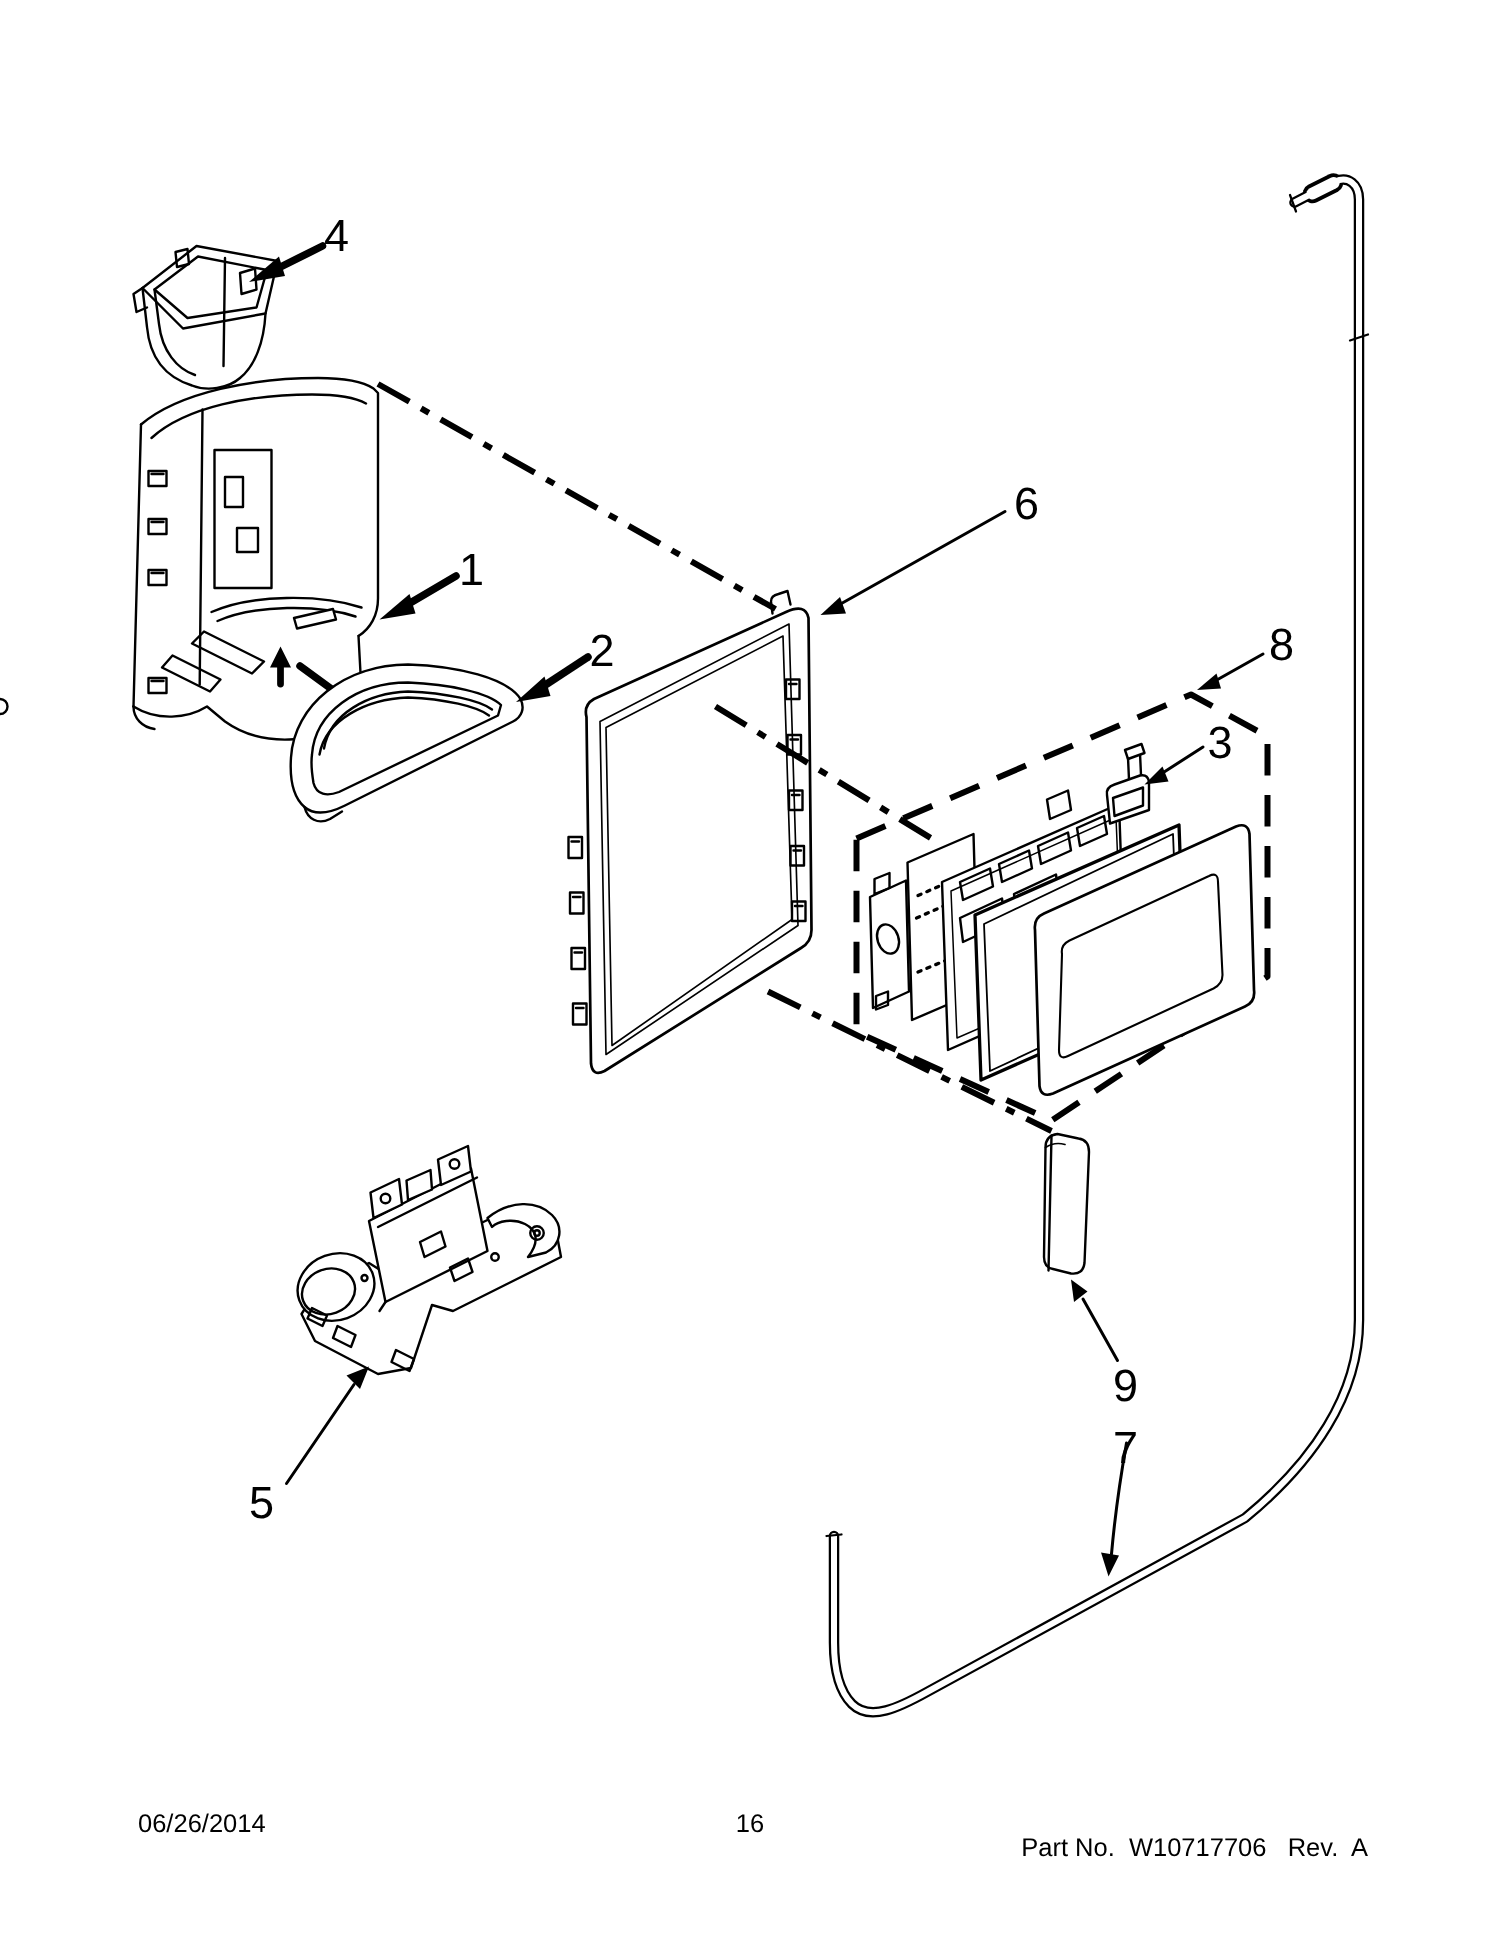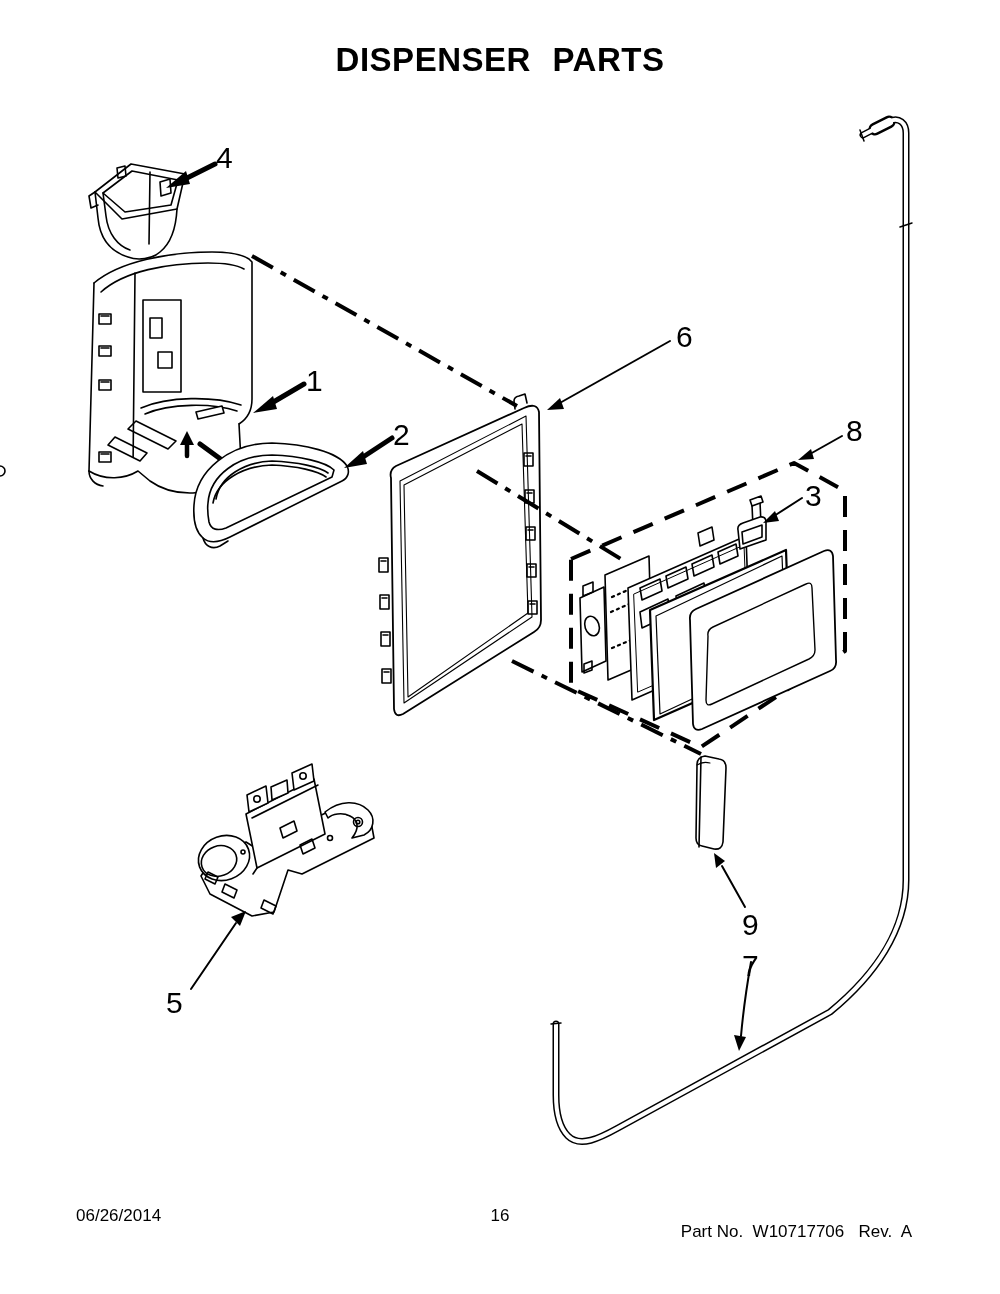--- a/index.html
+++ b/index.html
@@ -9,30 +9,29 @@
   }
   .title{
     position:absolute;top:41px;left:0;width:100%;text-align:center;
     font-size:33px;font-weight:bold;letter-spacing:.5px;word-spacing:12px;white-space:pre;
   }
   svg.diagram{position:absolute;left:0;top:0;}
   .callout{
     position:absolute;font-size:30px;line-height:1;font-weight:400;
   }
   .footer{position:absolute;top:1206px;left:0;width:100%;font-size:17px;}
-  .footer .f-left{position:absolute;left:76px;top:0;white-space:pre;}
+  .footer .f-left{position:absolute;left:92px;top:0;white-space:pre;}
   .footer .f-center{position:absolute;left:0;top:0;width:100%;text-align:center;white-space:pre;}
   .footer .f-right{position:absolute;right:88px;top:16px;white-space:pre;}
 </style>
 </head>
 <body>
 
 <div class="page">
 
-  <div class="title">DISPENSER PARTS</div>
 
   <svg class="diagram" width="1000" height="1294" viewBox="0 0 1000 1294" stroke="#000" fill="none" stroke-width="1.6" stroke-linecap="round" stroke-linejoin="round">
 
     <g stroke-width="4" stroke-linecap="butt" stroke-dasharray="24 9 6 9">
       <path d="M252,256 L517,406"></path>
       <path d="M512,661 L701,754"></path>
     </g>
 
     <g stroke-width="4" stroke-linecap="butt" stroke-dasharray="21 13">
       <path d="M571,559 L794,463 L845,491 L845,651 L701,747 L571,688 Z"></path>

